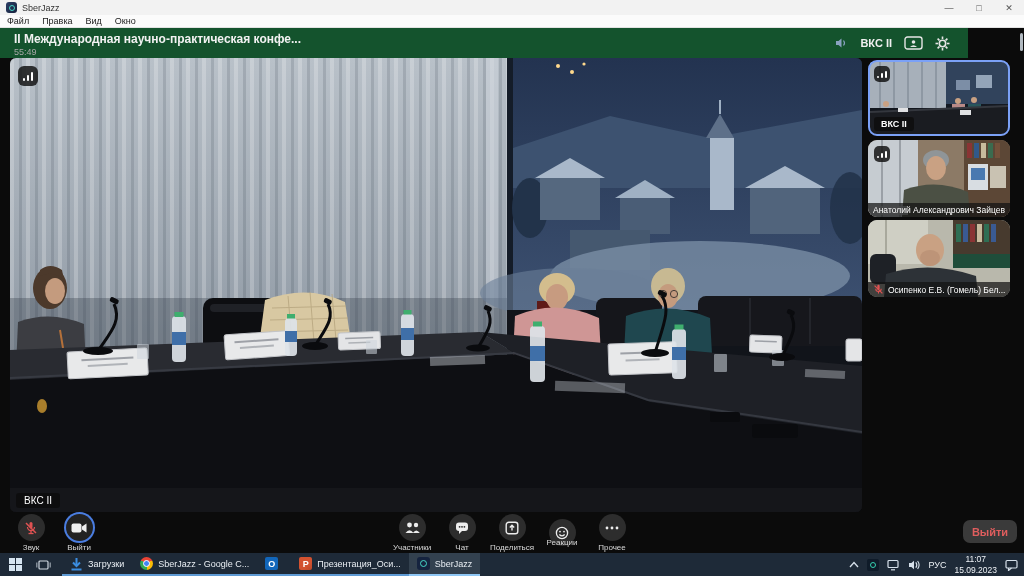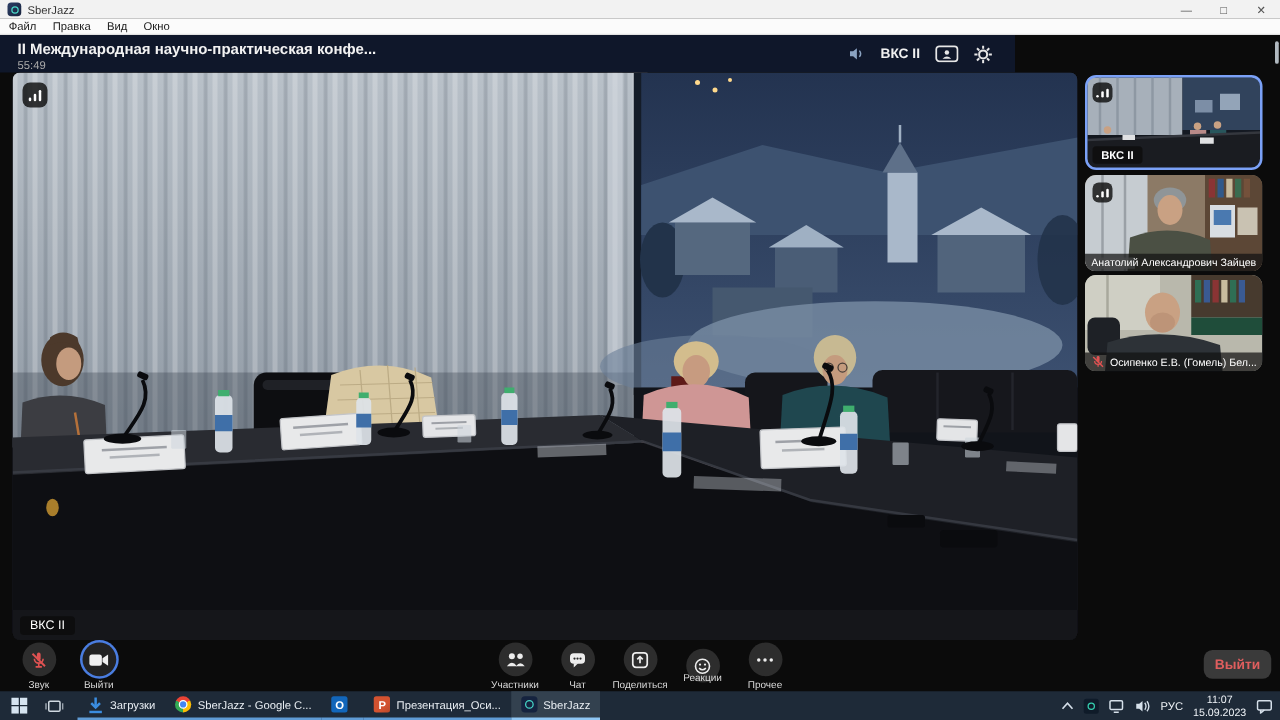--- a/index.html
+++ b/index.html
@@ -17,21 +17,21 @@
   .win-title { font-size:9px; color:#333; }
   .win-controls { position:absolute; right:0; top:0; height:15px; display:flex; }
   .win-btn { width:30px; height:15px; display:flex; align-items:center; justify-content:center;
              font-size:9px; color:#555; }
   .menubar { position:absolute; left:0; top:15px; width:1024px; height:13px;
              background:#fbfbfb; border-bottom:1px solid #e2e2e2; display:flex;
              align-items:center; gap:13px; padding-left:7px; }
   .menu-item { font-size:9px; color:#222; }
 
   
-  .mheader { position:absolute; left:0; top:28px; width:812px; height:30px; background:#0f172a; }
+  .mheader { position:absolute; left:0; top:28px; width:968px; height:30px; background:#14532d; }
   .conf-title { position:absolute; left:14px; top:4px; font-size:12px; font-weight:bold; color:#f2f2f2; }
   .conf-timer { position:absolute; left:14px; top:19px; font-size:9px; color:#a9a9a9; }
   .mheader-right { position:absolute; right:18px; top:0; height:30px; display:flex;
                    align-items:center; gap:12px; }
   .room-name { font-size:11px; font-weight:bold; color:#f0f0f0; }
   .collapse-bar { position:absolute; right:1px; top:33px; width:3px; height:18px;
                   border-radius:2px; background:#cfd8e0; opacity:.85; }
 
   
   .main-video { position:absolute; left:10px; top:58px; width:852px; height:454px;

